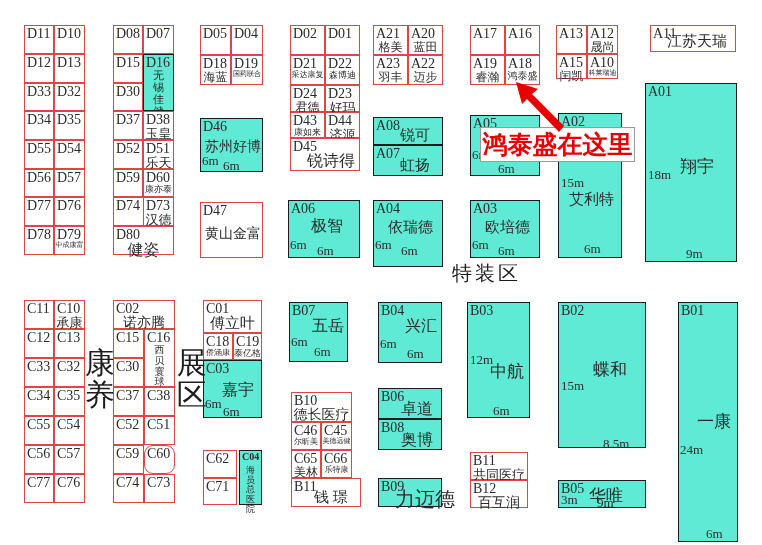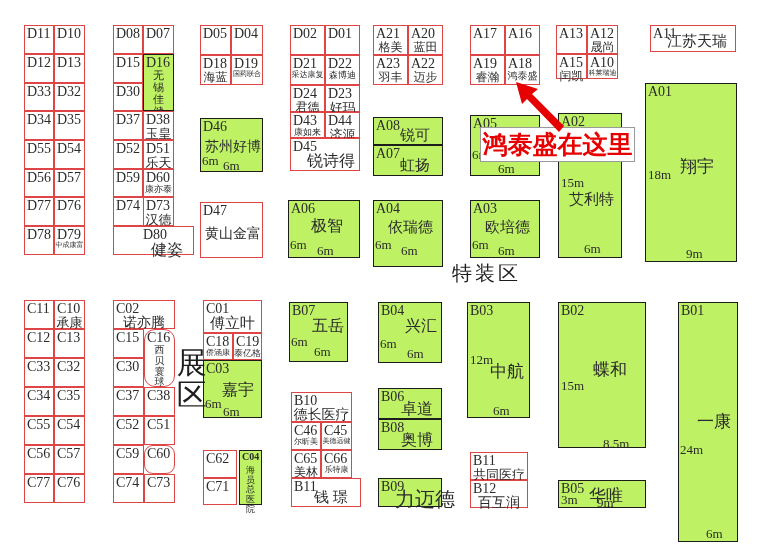--- a/index.html
+++ b/index.html
@@ -2,21 +2,21 @@
 <html><head>
 <meta charset="utf-8">
 <style>
   html,body{margin:0;padding:0;background:#ffffff;}
   #stage{
     position:relative;width:762px;height:545px;background:#ffffff;overflow:hidden;
     font-family:"Liberation Serif","DejaVu Serif",serif;color:#2b2b2b;
   }
   .booth{position:absolute;box-sizing:border-box;line-height:1;}
   .booth.plain{background:#ffffff;border:1.5px solid #e04545;}
-  .booth.filled{background:#bef264;border:1.5px solid #1c1c1c;}
+  .booth.filled{background:#5eead4;border:1.5px solid #1c1c1c;}
   .code{display:block;font-size:14px;padding:1px 0 0 2px;white-space:nowrap;}
   .bname{display:block;text-align:center;line-height:1.05;white-space:nowrap;}
   .bname.abs{position:absolute;white-space:nowrap;text-align:left;}
   .bname.vert{position:absolute;left:50%;transform:translateX(-50%);top:15px;
     width:1.1em;white-space:normal;word-break:break-all;line-height:1.08;text-align:center;}
   .dim{position:absolute;font-size:13px;line-height:1;white-space:nowrap;}
   .arealabel{position:absolute;line-height:1.05;color:#1d1d1d;}
   .arealabel.vert{width:1.05em;white-space:normal;word-break:break-all;text-align:center;}
   #banner{
     position:absolute;left:480px;top:127px;width:153px;height:33px;z-index:5;
@@ -118,21 +118,21 @@
         <span class="code">D60</span>
         <div class="bname" style="font-size: 9px;">康亦泰</div>
       </div>
       <div class="booth plain" style="left: 113px; top: 197px; width: 42px; height: 29px;">
         <span class="code">D74</span>
       </div>
       <div class="booth plain" style="left: 143px; top: 197px; width: 31px; height: 29px;">
         <span class="code">D73</span>
         <div class="bname" style="font-size: 13px;">汉德</div>
       </div>
-      <div class="booth plain" style="left: 113px; top: 226px; width: 81px; height: 29px; padding-left: 27px;">
+      <div class="booth plain" style="left: 113px; top: 226px; width: 61px; height: 29px;">
         <span class="code">D80</span>
         <div class="bname" style="font-size: 16px;">健姿</div>
       </div>
       <div class="booth plain" style="left: 200px; top: 25px; width: 31px; height: 30px;">
         <span class="code">D05</span>
       </div>
       <div class="booth plain" style="left: 231px; top: 25px; width: 32px; height: 30px;">
         <span class="code">D04</span>
       </div>
       <div class="booth plain" style="left: 200px; top: 55px; width: 31px; height: 30px;">
@@ -322,21 +322,21 @@
       <div class="booth plain" style="left: 54px; top: 474px; width: 31px; height: 29px;">
         <span class="code">C76</span>
       </div>
       <div class="booth plain" style="left: 113px; top: 300px; width: 62px; height: 29px;">
         <span class="code">C02</span>
         <div class="bname" style="font-size: 14px;">诺亦腾</div>
       </div>
       <div class="booth plain" style="left: 113px; top: 329px; width: 31px; height: 29px;">
         <span class="code">C15</span>
       </div>
-      <div class="booth plain" style="left: 144px; top: 329px; width: 31px; height: 58px; border-radius: 11px;">
+      <div class="booth plain" style="left: 144px; top: 329px; width: 31px; height: 58px;">
         <span class="code">C16</span>
         <div class="bname vert" style="font-size: 10px;">西贝寰球</div>
       </div>
       <div class="booth plain" style="left: 113px; top: 358px; width: 31px; height: 29px;">
         <span class="code">C30</span>
       </div>
       <div class="booth plain" style="left: 113px; top: 387px; width: 31px; height: 29px;">
         <span class="code">C37</span>
       </div>
       <div class="booth plain" style="left: 144px; top: 387px; width: 31px; height: 29px;">
@@ -465,20 +465,21 @@
       <div class="booth filled" style="left: 678px; top: 302px; width: 60px; height: 240px;">
         <span class="code">B01</span>
         <div class="bname abs" style="font-size: 17px; left: 18px; top: 110px;">一康</div>
         <span class="dim" style="left: 1px; top: 140px;">24m</span>
         <span class="dim" style="left: 27px; top: 224px;">6m</span>
       </div>
     </div>
 
   <div class="arealabel" style="left:452px;top:263px;font-size:20px;letter-spacing:3px;">特装区</div>
 
+  <div class="arealabel vert" style="left:84px;top:347px;font-size:30px;">康养</div>
 
   <div class="arealabel vert" style="left:176px;top:347px;font-size:30px;">展区</div>
 
   <div id="banner">鸿泰盛在这里</div>
 
   <svg id="arrow-svg" width="762" height="545">
     <polygon id="arrow-poly" fill="#e60000" points="516,82 538,89 532,94 564,126 559,132 527,99 522,104"></polygon>
   </svg>
 
 </div>

